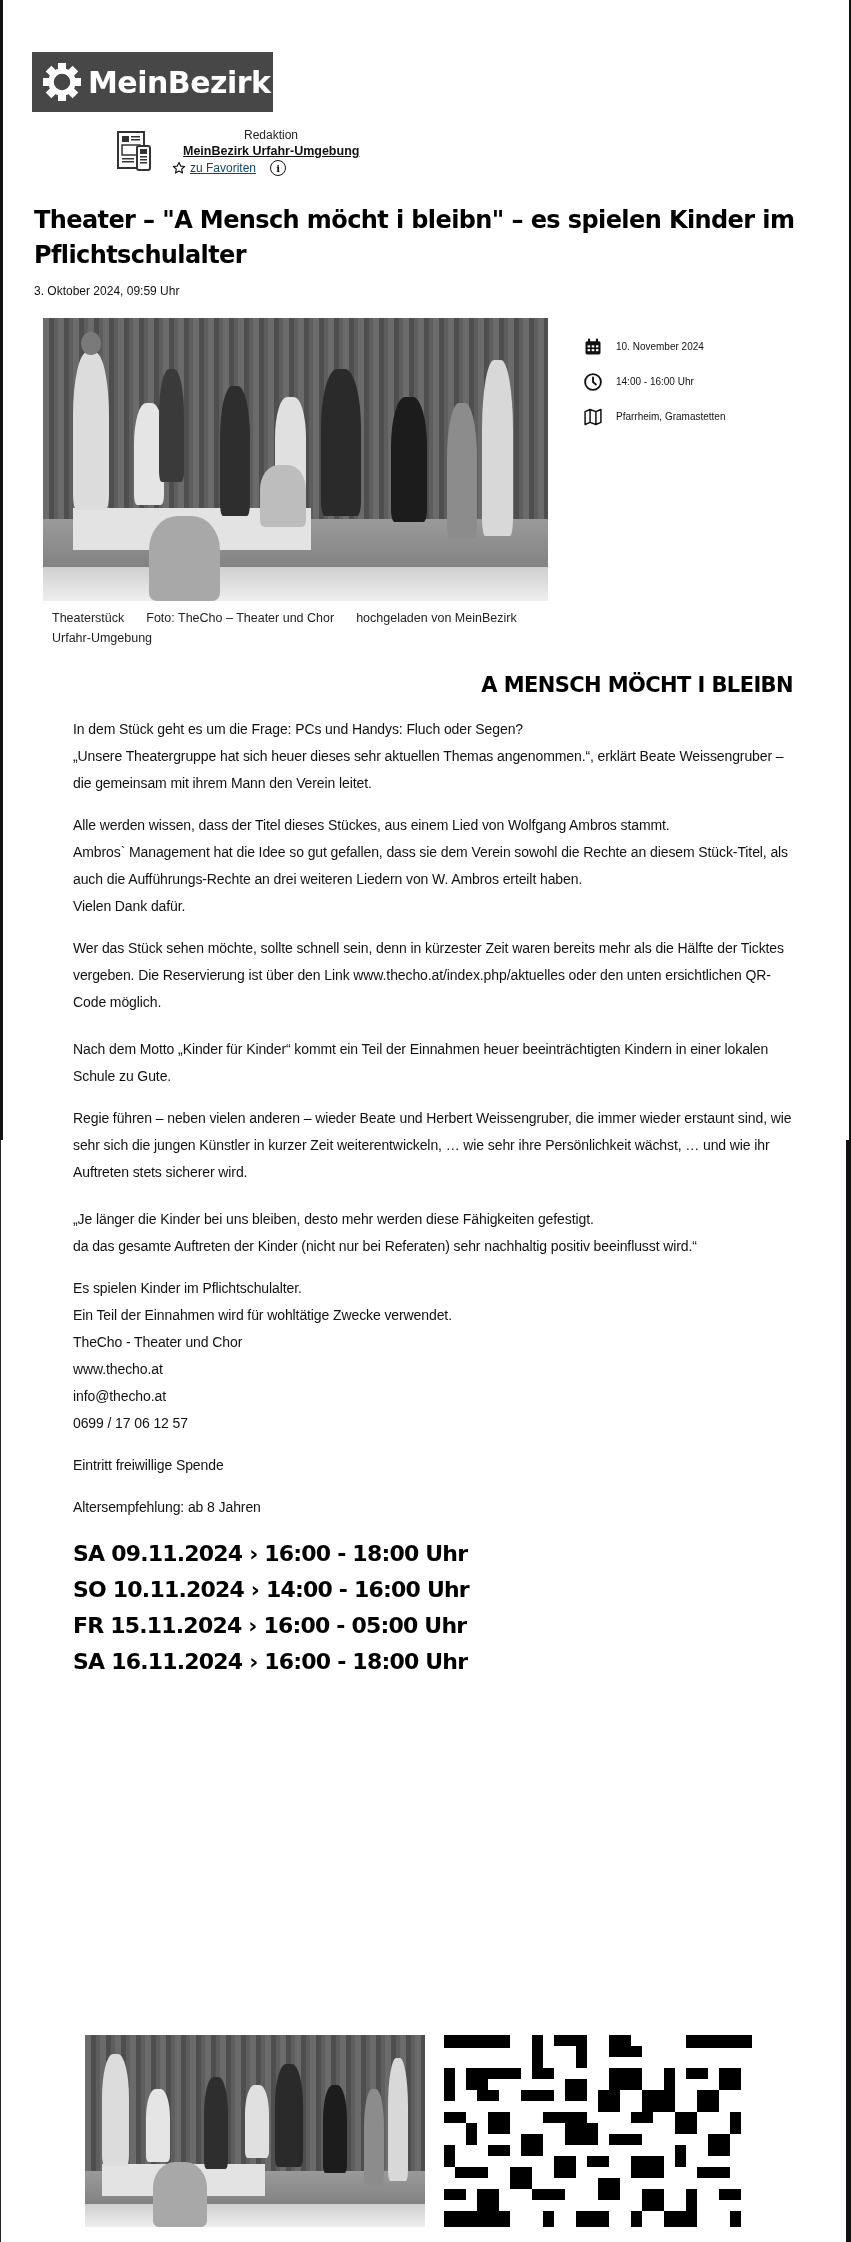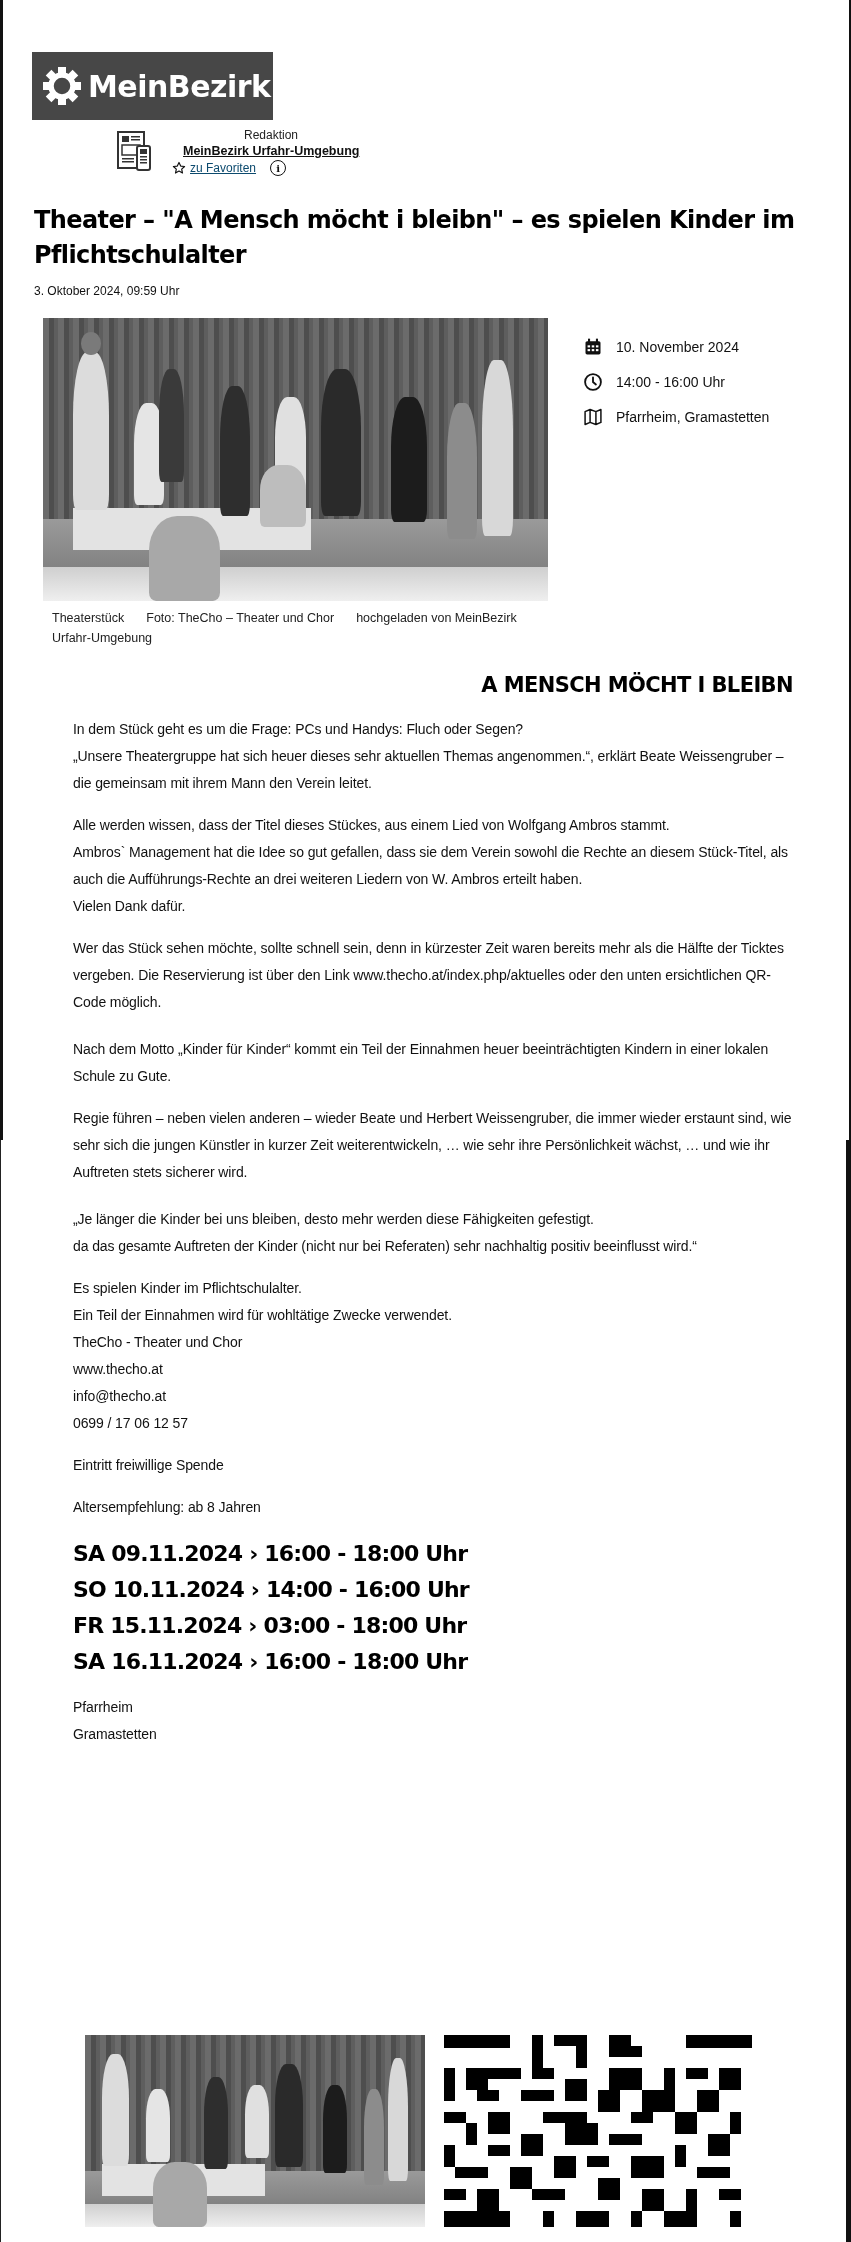--- a/index.html
+++ b/index.html
@@ -7,21 +7,21 @@
   body {
     width: 851px; height: 2242px; position: relative; overflow: hidden;
     font-family: "Liberation Sans", "DejaVu Sans", sans-serif; color: #111;
   }
   .frame-left { position: absolute; left: 0; top: 0; width: 3px; height: 1140px; background: #111; }
   .frame-left-2 { position: absolute; left: 0; top: 1140px; width: 1px; height: 1102px; background: #222; }
   .frame-right { position: absolute; right: 0; top: 0; width: 2px; height: 1140px; background: #111; }
   .frame-right-2 { position: absolute; right: 0; top: 1140px; width: 5px; height: 1102px; background: #111; }
 
   .logo {
-    position: absolute; left: 32px; top: 52px; width: 241px; height: 68px;
+    position: absolute; left: 32px; top: 52px; width: 241px; height: 60px;
     background: #474747; display: flex; align-items: center; padding-left: 10px;
     color: #fff; text-decoration: none;
   }
   .logo svg { width: 40px; height: 40px; margin-right: 6px; }
   .logo-text { font-family: "DejaVu Sans", sans-serif; font-weight: bold; font-size: 30px; letter-spacing: -0.5px; color: #fff; }
 
   .author { position: absolute; left: 116px; top: 128px; display: flex; align-items: center; }
   .author-icon { width: 38px; height: 48px; margin-right: 18px; }
   .author-info { display: flex; flex-direction: column; }
   .author-role { font-size: 12px; color: #222; text-align: center; width: 198px; margin-bottom: 2px; }
@@ -42,21 +42,21 @@
   .photo { width: 100%; height: 100%; position: relative; overflow: hidden; }
   .curtain { position: absolute; inset: 0 0 28% 0;
     background: repeating-linear-gradient(90deg, #6b6b6b 0 6px, #4e4e4e 6px 11px, #5e5e5e 11px 15px); }
   .stage { position: absolute; left: 0; right: 0; bottom: 12%; height: 17%; background: linear-gradient(#9a9a9a, #828282); }
   .stage-front { position: absolute; left: 0; right: 0; bottom: 0; height: 12%; background: linear-gradient(#cfcfcf, #efefef); }
   .box { position: absolute; background: #e8e8e8; }
   .kid { position: absolute; border-radius: 40% 40% 10% 10%; }
   .head { position: absolute; border-radius: 50%; }
 
   .event-meta { position: absolute; left: 583px; top: 335px; width: 230px; }
-  .meta-row { display: flex; align-items: flex-start; margin-bottom: 11px; font-size: 14px; line-height: 24px; color: #111; }
+  .meta-row { display: flex; align-items: flex-start; margin-bottom: 11px; font-size: 10px; line-height: 24px; color: #111; }
   .meta-row svg { width: 20px; height: 20px; flex: 0 0 20px; margin-right: 13px; margin-top: 2px; }
 
   .caption { position: absolute; left: 52px; top: 608px; width: 500px; font-size: 12.5px; line-height: 20px; color: #222; }
   .caption .gap { display: inline-block; width: 22px; }
 
   .article { position: absolute; left: 73px; top: 670px; width: 720px; }
   .article h2 { font-family: "DejaVu Sans", sans-serif; font-size: 21px; font-weight: bold; letter-spacing: -0.6px; color: #000; margin-bottom: 16px; line-height: 30px; text-align: right; }
   .article p { font-size: 14px; line-height: 27px; color: #111; margin-bottom: 15px; letter-spacing: -0.1px; }
   .article .line { display: block; }
   .schedule { margin-top: 6px; margin-bottom: 14px; }
@@ -211,28 +211,24 @@
     <span class="line">www.thecho.at</span>
     <span class="line">info@thecho.at</span>
     <span class="line">0699 / 17 06 12 57</span>
   </p>
   <p>Eintritt freiwillige Spende</p>
   <p>Altersempfehlung: ab 8 Jahren</p>
 
   <div class="schedule">
     <div class="sline">SA 09.11.2024 › 16:00 - 18:00 Uhr</div>
     <div class="sline">SO 10.11.2024 › 14:00 - 16:00 Uhr</div>
-    <div class="sline">FR 15.11.2024 › 03:00 - 18:00 Uhr</div>
+    <div class="sline">FR 15.11.2024 › 16:00 - 05:00 Uhr</div>
     <div class="sline">SA 16.11.2024 › 16:00 - 18:00 Uhr</div>
   </div>
 
-  <p>
-    <span class="line">Pfarrheim</span>
-    <span class="line">Gramastetten</span>
-  </p>
 </div>
 
 <div class="bottom-img">
   <div class="photo">
     <div class="curtain"></div>
     <div class="stage"></div>
     <div class="stage-front"></div>
     <div class="box" style="left:5%;bottom:16%;width:48%;height:17%;background:#e3e3e3;"></div>
     <div class="kid" style="left:5%;top:10%;width:8%;height:58%;background:#dcdcdc;"></div>
     <div class="kid" style="left:18%;top:28%;width:7%;height:38%;background:#e5e5e5;"></div>

